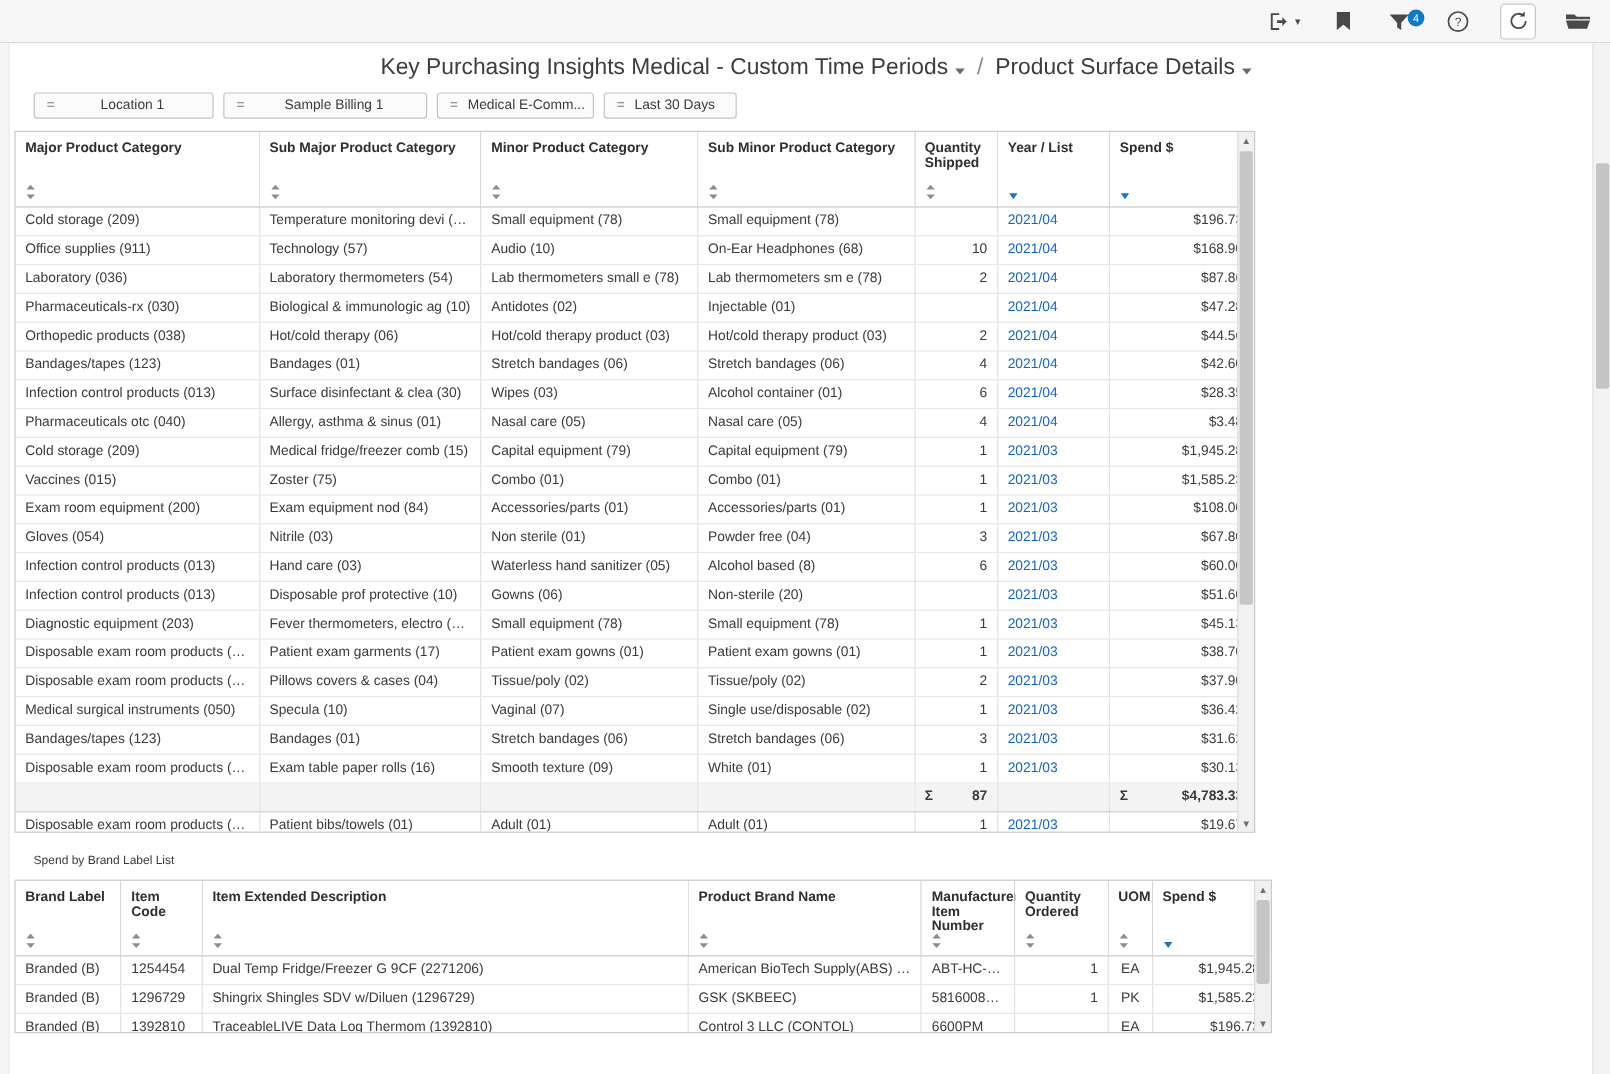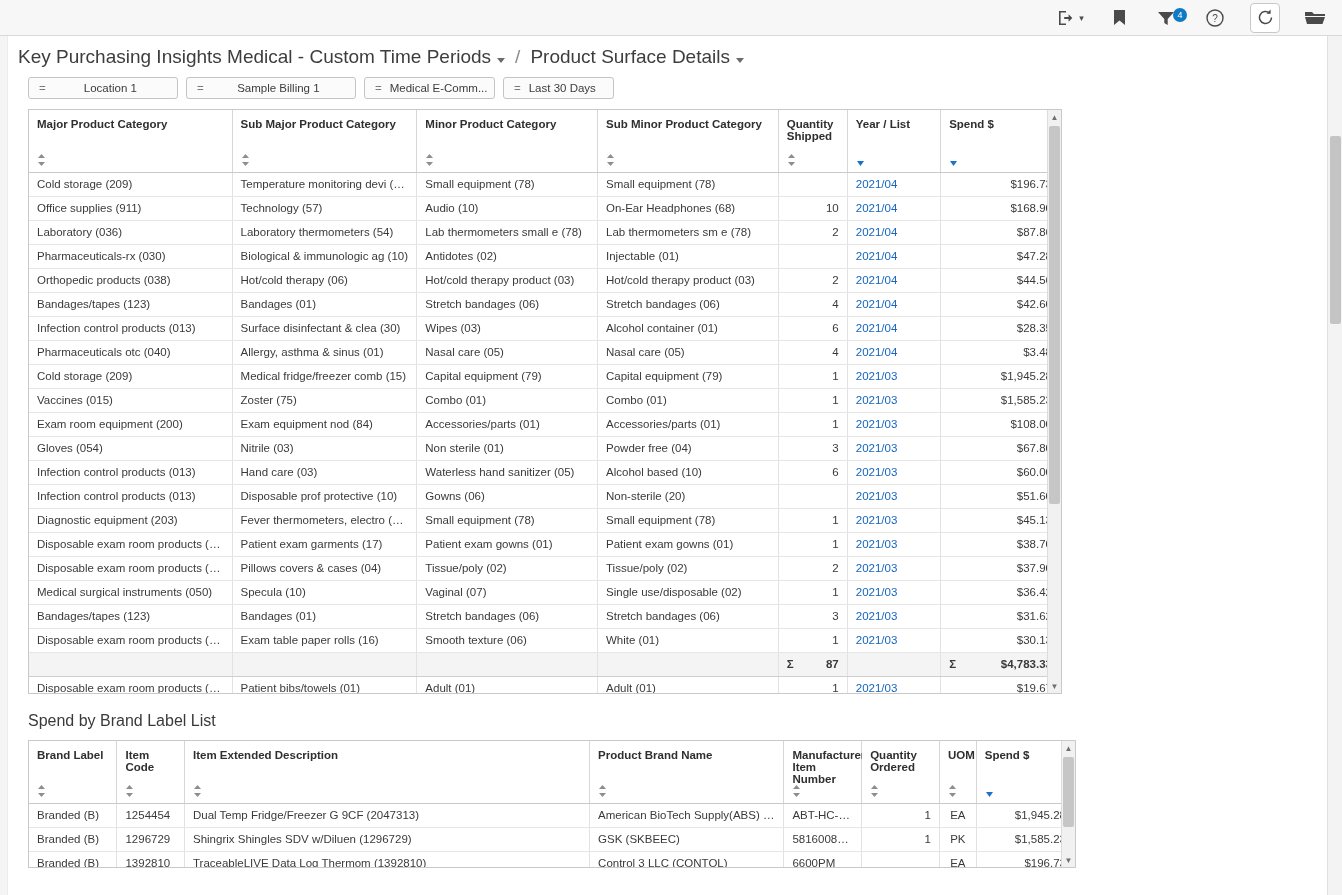--- a/index.html
+++ b/index.html
@@ -53,20 +53,21 @@
     color: #4a4a4a;
   }
 
   
   .titlerow {
     padding: 10px 0 0 18px;
     display: flex;
     align-items: baseline;
     font-size: 19px;
     color: #3b3b3b;
+    justify-content: center;
   }
   .title-main { color: #3d3d3d; }
   .caret {
     display: inline-block;
     margin-left: 6px;
     border-left: 4px solid transparent;
     border-right: 4px solid transparent;
     border-top: 5px solid #6b6b6b;
     vertical-align: middle;
   }
@@ -94,21 +95,21 @@
   }
   .chip .eq { color: #7a7a7a; margin-right: 8px; }
   .chip.c1 { width: 150px; }
   .chip.c2 { width: 170px; }
   .chip.c3 { width: 131px; }
   .chip.c4 { width: 111px; }
   .chip.c1 .lbl, .chip.c2 .lbl { margin: 0 auto; }
 
   
   .panel {
-    margin: 10px 0 0 28px;
+    margin: 10px 0 0 12px;
     border: 1px solid #c9c9c9;
     background: #fff;
     position: relative;
   }
   .panel.top { width: 1034px; height: 585px; overflow: hidden; }
   .panel.bottom { width: 1048px; height: 128px; overflow: hidden; }
 
   table.grid {
     border-collapse: collapse;
     table-layout: fixed;
@@ -183,21 +184,21 @@
     position: absolute;
     left: 0; width: 13px; height: 14px;
     display: flex; align-items: center; justify-content: center;
     color: #6f6f6f; font-size: 8px;
   }
   .vscroll .arrow.up { top: 0; }
   .vscroll .arrow.dn { bottom: 0; }
 
   .section-label {
     margin: 18px 0 0 28px;
-    font-size: 16px;
+    font-size: 10px;
     color: #3a3a3a;
   }
 
   
   .pagescroll {
     position: absolute;
     top: 36px; right: 0;
     width: 15px;
     height: 859px;
     background: #f3f3f3;
@@ -448,21 +449,21 @@
             <td class="w3">Non sterile (01)</td>
             <td class="w4">Powder free (04)</td>
             <td class="w5 r">3</td>
             <td class="w6 link"><a>2021/03</a></td>
             <td class="w7 r">$67.80</td>
           </tr>
           <tr>
             <td class="w1">Infection control products (013)</td>
             <td class="w2">Hand care (03)</td>
             <td class="w3">Waterless hand sanitizer (05)</td>
-            <td class="w4">Alcohol based (10)</td>
+            <td class="w4">Alcohol based (8)</td>
             <td class="w5 r">6</td>
             <td class="w6 link"><a>2021/03</a></td>
             <td class="w7 r">$60.00</td>
           </tr>
           <tr>
             <td class="w1">Infection control products (013)</td>
             <td class="w2">Disposable prof protective (10)</td>
             <td class="w3">Gowns (06)</td>
             <td class="w4">Non-sterile (20)</td>
             <td class="w5 r"></td>
@@ -510,21 +511,21 @@
             <td class="w2">Bandages (01)</td>
             <td class="w3">Stretch bandages (06)</td>
             <td class="w4">Stretch bandages (06)</td>
             <td class="w5 r">3</td>
             <td class="w6 link"><a>2021/03</a></td>
             <td class="w7 r">$31.62</td>
           </tr>
           <tr>
             <td class="w1">Disposable exam room products (006)</td>
             <td class="w2">Exam table paper rolls (16)</td>
-            <td class="w3">Smooth texture (06)</td>
+            <td class="w3">Smooth texture (09)</td>
             <td class="w4">White (01)</td>
             <td class="w5 r">1</td>
             <td class="w6 link"><a>2021/03</a></td>
             <td class="w7 r">$30.13</td>
           </tr>
           <tr class="total">
             <td class="w1"></td>
             <td class="w2"></td>
             <td class="w3"></td>
             <td class="w4"></td>
@@ -610,21 +611,21 @@
             <span class="sorticon blue"><svg width="9" height="12" viewBox="0 0 9 12">
                   <path d="M4.5 12L1 7h7z" fill="currentColor"></path>
                 </svg></span>
           </th>
         </tr>
       </thead>
       <tbody>
           <tr>
             <td class="b1">Branded (B)</td>
             <td class="b2">1254454</td>
-            <td class="b3">Dual Temp Fridge/Freezer G 9CF (2047313)</td>
+            <td class="b3">Dual Temp Fridge/Freezer G 9CF (2271206)</td>
             <td class="b4">American BioTech Supply(ABS) (AMBI...</td>
             <td class="b5">ABT-HC-RFC9G</td>
             <td class="b6 r">1</td>
             <td class="b7">EA</td>
             <td class="b8 r">$1,945.28</td>
           </tr>
           <tr>
             <td class="b1">Branded (B)</td>
             <td class="b2">1296729</td>
             <td class="b3">Shingrix Shingles SDV w/Diluen (1296729)</td>

